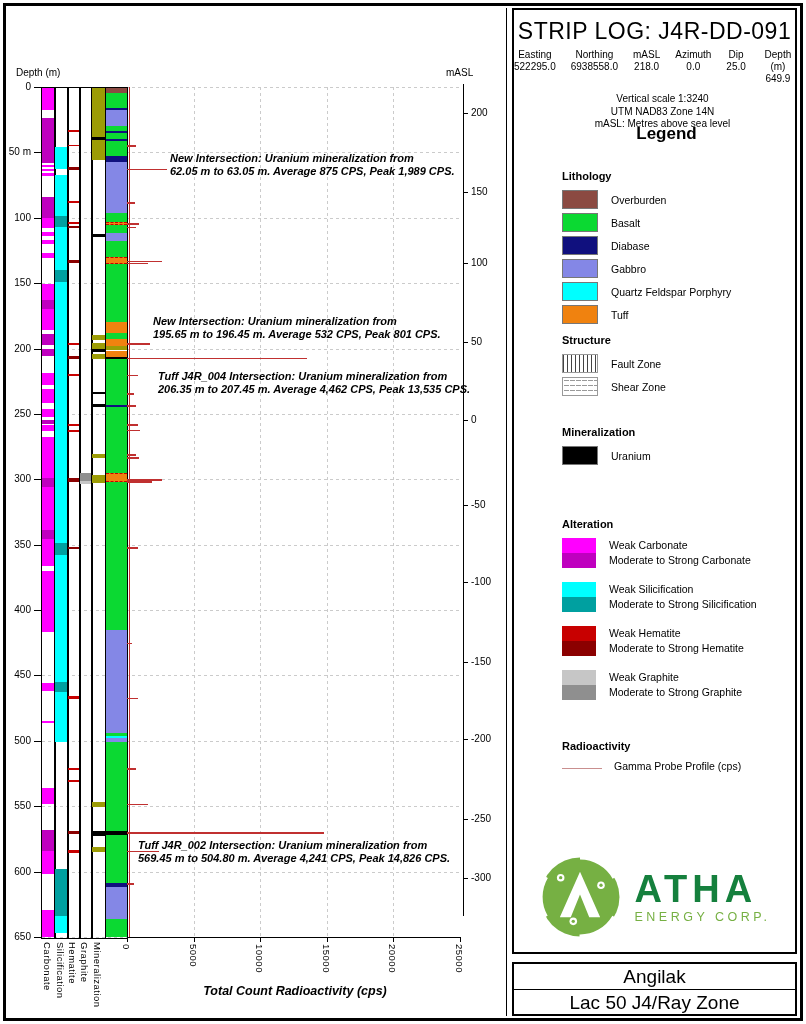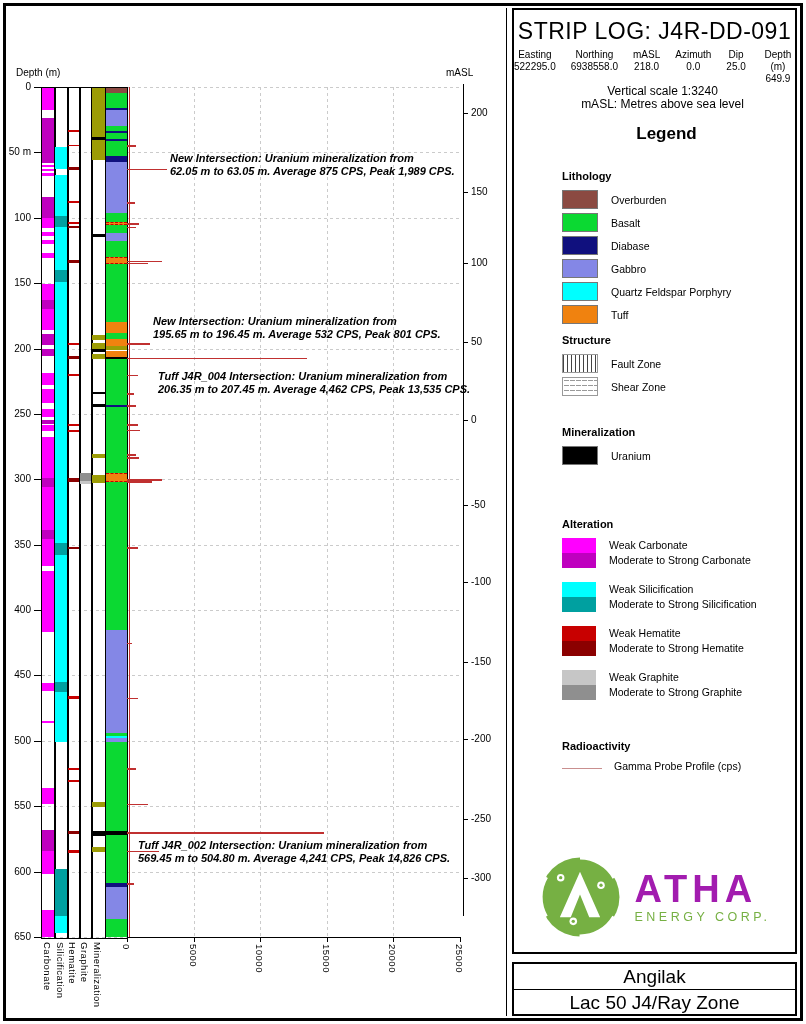--- a/index.html
+++ b/index.html
@@ -16,51 +16,52 @@
   .ann{font-size:11px;font-weight:bold;font-style:italic;line-height:13px;white-space:nowrap;}
   .hatch{background-image:repeating-linear-gradient(90deg,rgba(40,10,0,.75) 0 1px,transparent 1px 3px);
          border-top:1px dashed #c00;border-bottom:1px dashed #c00;box-sizing:border-box;}
   .axis-title{font-size:12.5px;font-weight:bold;font-style:italic;text-align:center;}
   
   #right-divider{left:506px;top:8px;width:1px;height:1008px;background:#000;}
   #right-panel{left:512px;top:8px;width:285px;height:946px;border:2px solid #000;box-sizing:border-box;}
   #panel-title{width:100%;text-align:center;margin-top:8px;font-size:23px;letter-spacing:0.5px;}
   #header-fields{display:flex;justify-content:center;gap:15px;margin-top:4px;}
   .hf{text-align:center;font-size:10px;line-height:12px;}
-  #header-notes{text-align:center;font-size:12px;line-height:12.5px;padding-left:16px;}
+  #header-notes{text-align:center;font-size:10px;line-height:12.5px;margin-top:8px;padding-left:16px;}
   #legend-title{left:12px;top:114px;width:100%;text-align:center;font-size:17px;font-weight:bold;}
   .sec{left:48px;width:230px;}
   .sec-h{font-size:11px;font-weight:bold;margin-bottom:8px;}
   .li-row{display:flex;align-items:center;margin-bottom:4px;}
   .sw{width:34px;height:17px;margin-right:13px;flex:none;border:0.5px solid #777;}
   .li-lab{font-size:10.5px;}
   .sw-fault{background-image:repeating-linear-gradient(90deg,#444 0 1px,#fff 1px 4px);border:1px solid #999;}
   .sw-shear{background-image:repeating-linear-gradient(90deg,#fff 0 1px,transparent 1px 6px),
             repeating-linear-gradient(180deg,#fff 0 2px,#999 2px 3px,#fff 3px 5px);border:1px solid #999;}
   .alt-grp{display:flex;margin-bottom:14px;}
   .alt-sw{width:34px;margin-right:13px;flex:none;}
   .alt-half{width:34px;height:15px;}
   .alt-lab{font-size:10.5px;line-height:15px;}
   .radio-line{width:40px;height:0;border-top:1.5px solid #c98f8f;margin-right:12px;margin-top:5px;flex:none;}
   #logo{left:0;top:845px;width:100%;display:flex;justify-content:center;align-items:center;gap:12px;}
-  #logo-text .big{font-size:38px;font-weight:bold;letter-spacing:5px;color:#a21caf;line-height:38px;}
+  #logo-text .big{font-size:38px;font-weight:bold;letter-spacing:5px;color:#15803d;line-height:38px;}
   #logo-text .small{font-size:12.5px;letter-spacing:3.5px;color:#76b043;margin-top:2px;}
   #footer-box{left:512px;top:962px;width:285px;height:54px;border:2px solid #000;box-sizing:border-box;}
   .foot-row{height:25px;text-align:center;font-size:19px;line-height:25px;}
   #foot-divider{height:1px;background:#000;width:100%;}
 </style>
 </head>
 <body>
 <div id="page">
 
   <div class="abs" id="outer-border"></div>
 
   <div class="abs" id="strip-chart">
     <div class="abs lbl" style="left:16px;top:68px;">Depth (m)</div>
     <div class="abs lbl" style="left:446px;top:68px;">mASL</div>
+    <div class="abs axis-title" style="left:130px;top:984px;width:330px;">Total Count Radioactivity (cps)</div>
   <div class="abs gridh" style="left: 42px; top: 87px; width: 420px;"></div>
       <div class="abs gridh" style="left: 42px; top: 152.385px; width: 420px;"></div>
       <div class="abs gridh" style="left: 42px; top: 217.769px; width: 420px;"></div>
       <div class="abs gridh" style="left: 42px; top: 283.154px; width: 420px;"></div>
       <div class="abs gridh" style="left: 42px; top: 348.538px; width: 420px;"></div>
       <div class="abs gridh" style="left: 42px; top: 413.923px; width: 420px;"></div>
       <div class="abs gridh" style="left: 42px; top: 479.308px; width: 420px;"></div>
       <div class="abs gridh" style="left: 42px; top: 544.692px; width: 420px;"></div>
       <div class="abs gridh" style="left: 42px; top: 610.077px; width: 420px;"></div>
       <div class="abs gridh" style="left: 42px; top: 675.462px; width: 420px;"></div>
@@ -337,20 +338,21 @@
           <div>Dip</div>
           <div>25.0</div>
         </div>
         <div class="hf">
           <div>Depth (m)</div>
           <div>649.9</div>
         </div>
       </div>
     <div id="header-notes">
         <div>Vertical scale 1:3240</div>
+        <div>UTM NAD83 Zone 14N</div>
         <div>mASL: Metres above sea level</div>
       </div>
 
     <div class="abs" id="legend-title">Legend</div>
 
     <div class="abs sec" style="top:160px;">
       <div class="sec-h">Lithology</div>
       <div>
           <div class="li-row">
             <div class="sw" style="background: rgb(139, 74, 66);"></div>

